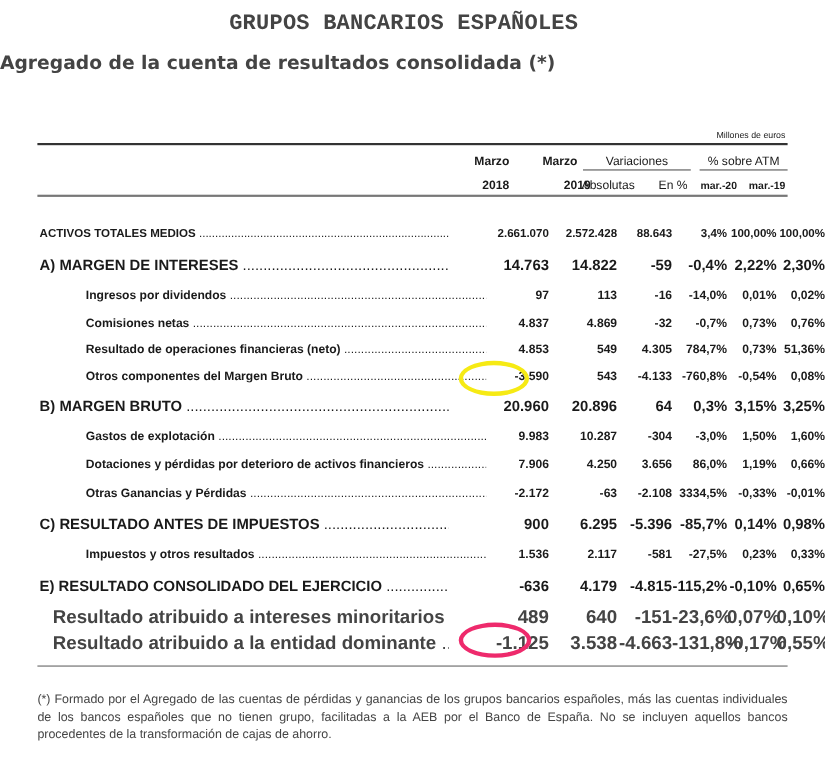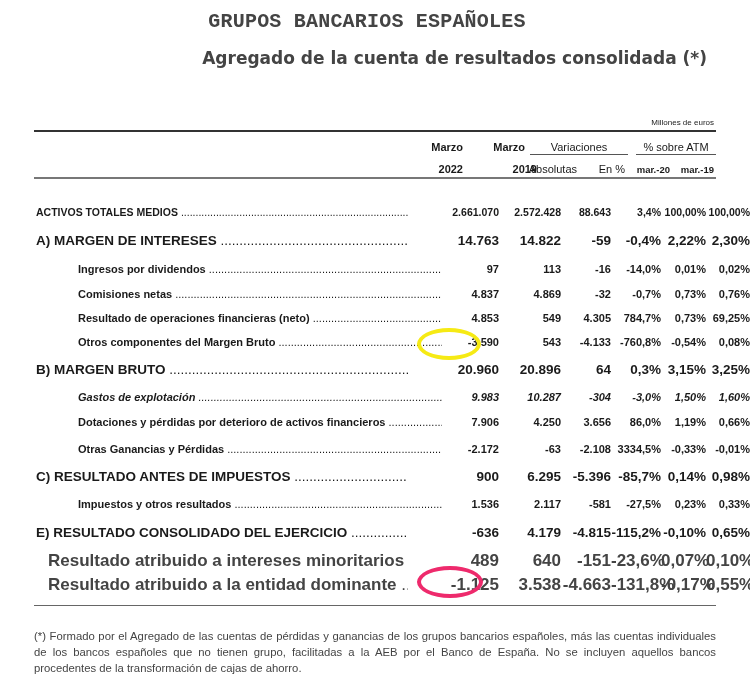--- a/index.html
+++ b/index.html
@@ -1,20 +1,20 @@
 <!DOCTYPE html>
 <html><head>
 <meta charset="utf-8">
 <style>
   html, body { margin: 0; padding: 0; background: #ffffff; }
   body { width: 750px; height: 693px; position: relative; overflow: hidden;
          font-family: "Liberation Sans", sans-serif; color: #1a1a1a; }
   .title1 { position: absolute; top: 10px; left: 0; width: 734px; text-align: center;
             font-family: Liberation Mono, monospace; font-weight: bold; font-size: 20px; color: #444; letter-spacing: 0.2px; }
-  .title2 { position: absolute; top: 48px; left: 0; width: 707px; text-align: right;
+  .title2 { position: absolute; top: 48px; left: 0; width: 707px; text-align: left;
             font-family: "DejaVu Sans", sans-serif; font-weight: bold; font-size: 17px; color: #444; }
   .units { position: absolute; top: 118px; right: 36px; font-size: 8px; color: #222; }
   .rule { position: absolute; left: 34px; width: 682px; background: #333; }
   .rule.top { top: 130px; height: 2px; }
   .rule.mid { top: 177px; height: 2px; background: #777; }
   .rule.bottom { top: 605px; height: 1px; background: #666; }
   .subline1 { position: absolute; top: 154px; left: 530px; width: 98px; height: 1px; background: #555; }
   .subline2 { position: absolute; top: 154px; left: 636px; width: 80px; height: 1px; background: #555; }
 
   .hdr { position: absolute; font-size: 11px; text-align: right; }
@@ -52,21 +52,21 @@
 <div class="title1">GRUPOS BANCARIOS ESPAÑOLES</div>
 <div class="title2">Agregado de la cuenta de resultados consolidada (*)</div>
 <div class="units">Millones de euros</div>
 
 <div class="rule top"></div>
 <div class="subline1"></div>
 <div class="subline2"></div>
 <div class="rule mid"></div>
 
 <div class="hdr b" style="top:141px;left:408px;width:55px;">Marzo</div>
-<div class="hdr b" style="top:163px;left:408px;width:55px;">2022</div>
+<div class="hdr b" style="top:163px;left:408px;width:55px;">2018</div>
 <div class="hdr b" style="top:141px;left:470px;width:55px;">Marzo</div>
 <div class="hdr b" style="top:163px;left:482px;width:55px;">2019</div>
 <div class="hdr" style="top:141px;left:530px;width:98px;text-align:center;">Variaciones</div>
 <div class="hdr" style="top:163px;left:525px;width:52px;">Absolutas</div>
 <div class="hdr" style="top:163px;left:580px;width:45px;">En %</div>
 <div class="hdr" style="top:141px;left:636px;width:80px;text-align:center;">% sobre ATM</div>
 <div class="hdr sm" style="top:164px;left:630px;width:40px;">mar.-20</div>
 <div class="hdr sm" style="top:164px;left:672px;width:42px;">mar.-19</div>
 
 <div class="row total" style="top:203px;">
@@ -105,41 +105,41 @@
   <span class="c c4">0,73%</span>
   <span class="c c5">0,76%</span>
 </div>
 <div class="row minor" style="top:309px;">
   <span class="label">Resultado de operaciones financieras (neto)</span>
   <span class="c c0">4.853</span>
   <span class="c c1">549</span>
   <span class="c c2">4.305</span>
   <span class="c c3">784,7%</span>
   <span class="c c4">0,73%</span>
-  <span class="c c5">69,25%</span>
+  <span class="c c5">51,36%</span>
 </div>
 <div class="row minor" style="top:333px;">
   <span class="label">Otros componentes del Margen Bruto</span>
   <span class="c c0">-3.590</span>
   <span class="c c1">543</span>
   <span class="c c2">-4.133</span>
   <span class="c c3">-760,8%</span>
   <span class="c c4">-0,54%</span>
   <span class="c c5">0,08%</span>
 </div>
 <div class="row major" style="top:360px;">
   <span class="label">B) MARGEN BRUTO</span>
   <span class="c c0">20.960</span>
   <span class="c c1">20.896</span>
   <span class="c c2">64</span>
   <span class="c c3">0,3%</span>
   <span class="c c4">3,15%</span>
   <span class="c c5">3,25%</span>
 </div>
-<div class="row minor" style="top:388px;font-style:italic;">
+<div class="row minor" style="top:388px;">
   <span class="label">Gastos de explotación</span>
   <span class="c c0">9.983</span>
   <span class="c c1">10.287</span>
   <span class="c c2">-304</span>
   <span class="c c3">-3,0%</span>
   <span class="c c4">1,50%</span>
   <span class="c c5">1,60%</span>
 </div>
 <div class="row minor" style="top:413px;">
   <span class="label">Dotaciones y pérdidas por deterioro de activos financieros</span>

